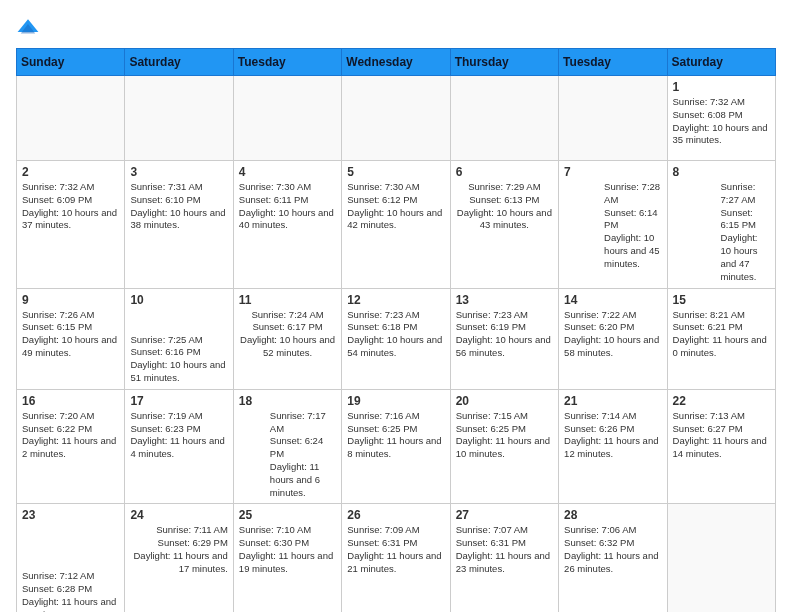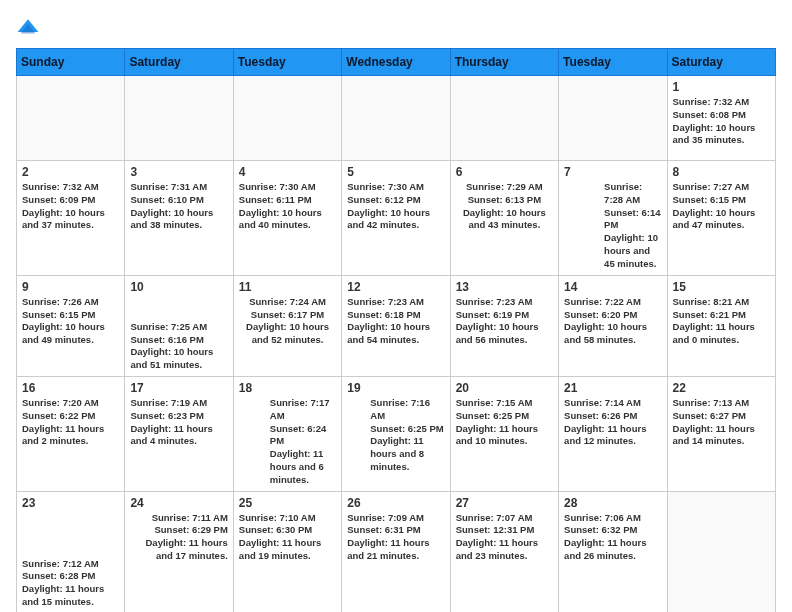--- a/index.html
+++ b/index.html
@@ -73,21 +73,20 @@
     .day-number {
       font-size: 12px;
       font-weight: bold;
       display: block;
       margin-bottom: 2px;
     }
     .day-info {
       font-size: 9.5px;
       color: #333;
       line-height: 1.35;
-      font-weight: bold;
     }
     .empty-cell {
       background: #f9f9f9;
     }
     tr.week-row td {
       height: 85px;
     }
   </style>
 </head>
 <body>
@@ -168,21 +167,21 @@
 Daylight: 10 hours and 43 minutes.</div>
         </td>
         <td>
           <span class="day-number">7</span>
           <div class="day-info" style="white-space: pre-line; margin-left: 40px;">Sunrise: 7:28 AM
 Sunset: 6:14 PM
 Daylight: 10 hours and 45 minutes.</div>
         </td>
         <td>
           <span class="day-number">8</span>
-          <div class="day-info" style="white-space: pre-line;">Sunrise: 7:27 AM
+          <div class="day-info" style="white-space: pre-line; margin-left: 48px;">Sunrise: 7:27 AM
 Sunset: 6:15 PM
 Daylight: 10 hours and 47 minutes.</div>
         </td>
       </tr>
       <tr class="week-row">
         <td>
           <span class="day-number">9</span>
           <div class="day-info" style="white-space: pre-line;">Sunrise: 7:26 AM
 Sunset: 6:15 PM
 Daylight: 10 hours and 49 minutes.</div>
@@ -238,21 +237,21 @@
 Daylight: 11 hours and 4 minutes.</div>
         </td>
         <td>
           <span class="day-number">18</span>
           <div class="day-info" style="white-space: pre-line; margin-left: 31px;">Sunrise: 7:17 AM
 Sunset: 6:24 PM
 Daylight: 11 hours and 6 minutes.</div>
         </td>
         <td>
           <span class="day-number">19</span>
-          <div class="day-info" style="white-space: pre-line; margin-left: 23px;">Sunrise: 7:16 AM
+          <div class="day-info" style="white-space: pre-line;">Sunrise: 7:16 AM
 Sunset: 6:25 PM
 Daylight: 11 hours and 8 minutes.</div>
         </td>
         <td>
           <span class="day-number">20</span>
           <div class="day-info" style="white-space: pre-line;">Sunrise: 7:15 AM
 Sunset: 6:25 PM
 Daylight: 11 hours and 10 minutes.</div>
         </td>
         <td>
@@ -289,21 +288,21 @@
         </td>
         <td>
           <span class="day-number">26</span>
           <div class="day-info" style="white-space: pre-line;">Sunrise: 7:09 AM
 Sunset: 6:31 PM
 Daylight: 11 hours and 21 minutes.</div>
         </td>
         <td>
           <span class="day-number">27</span>
           <div class="day-info" style="white-space: pre-line;">Sunrise: 7:07 AM
-Sunset: 12:31 PM
+Sunset: 6:31 PM
 Daylight: 11 hours and 23 minutes.</div>
         </td>
         <td>
           <span class="day-number">28</span>
           <div class="day-info" style="white-space: pre-line;">Sunrise: 7:06 AM
 Sunset: 6:32 PM
 Daylight: 11 hours and 26 minutes.</div>
         </td>
         <td class="empty-cell"></td>
       </tr>

